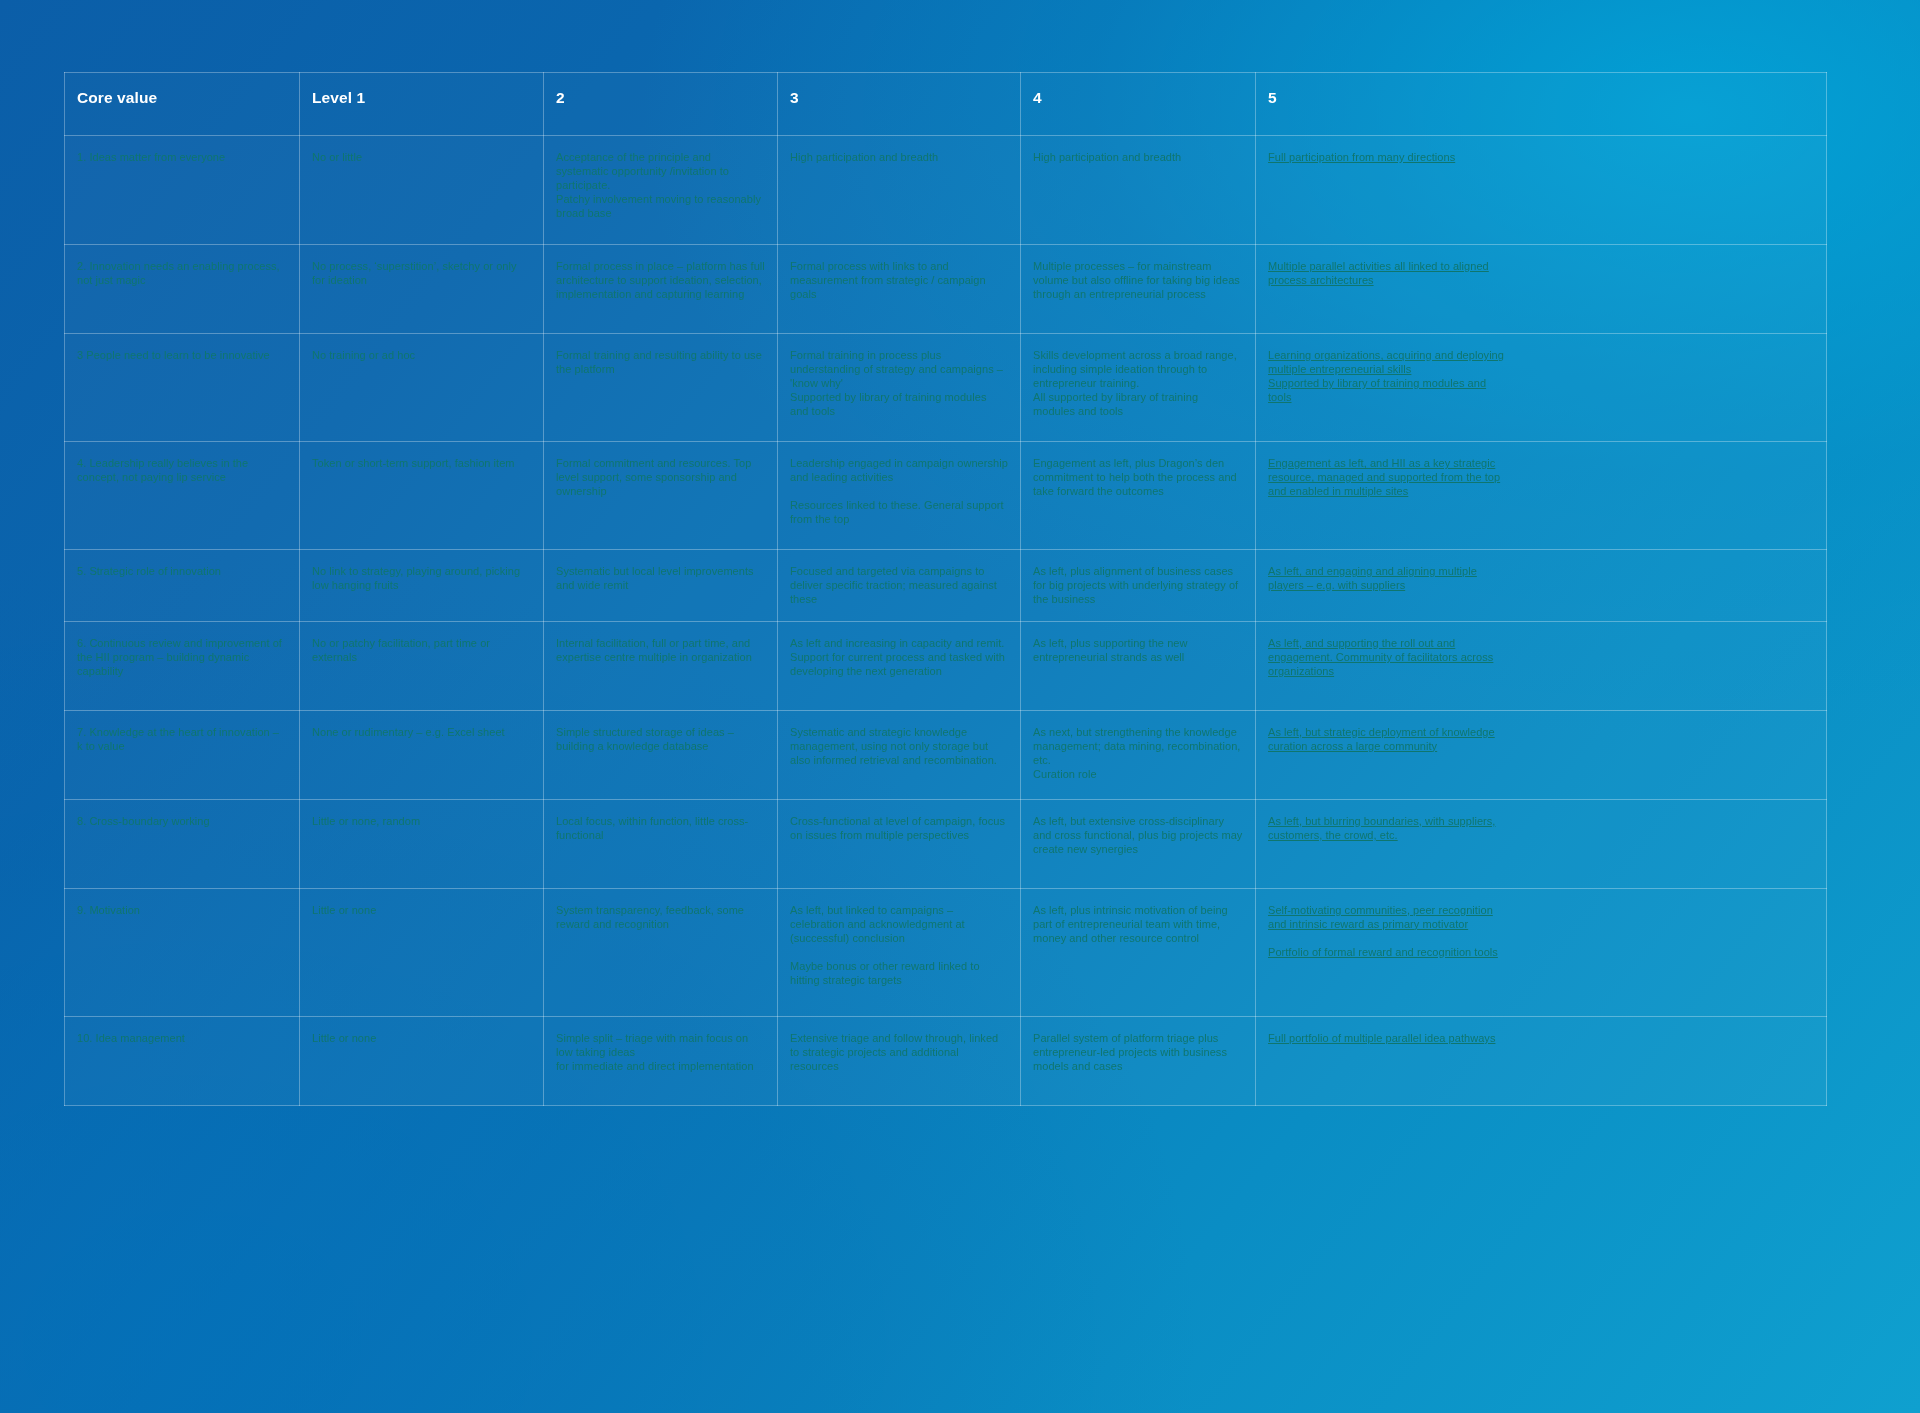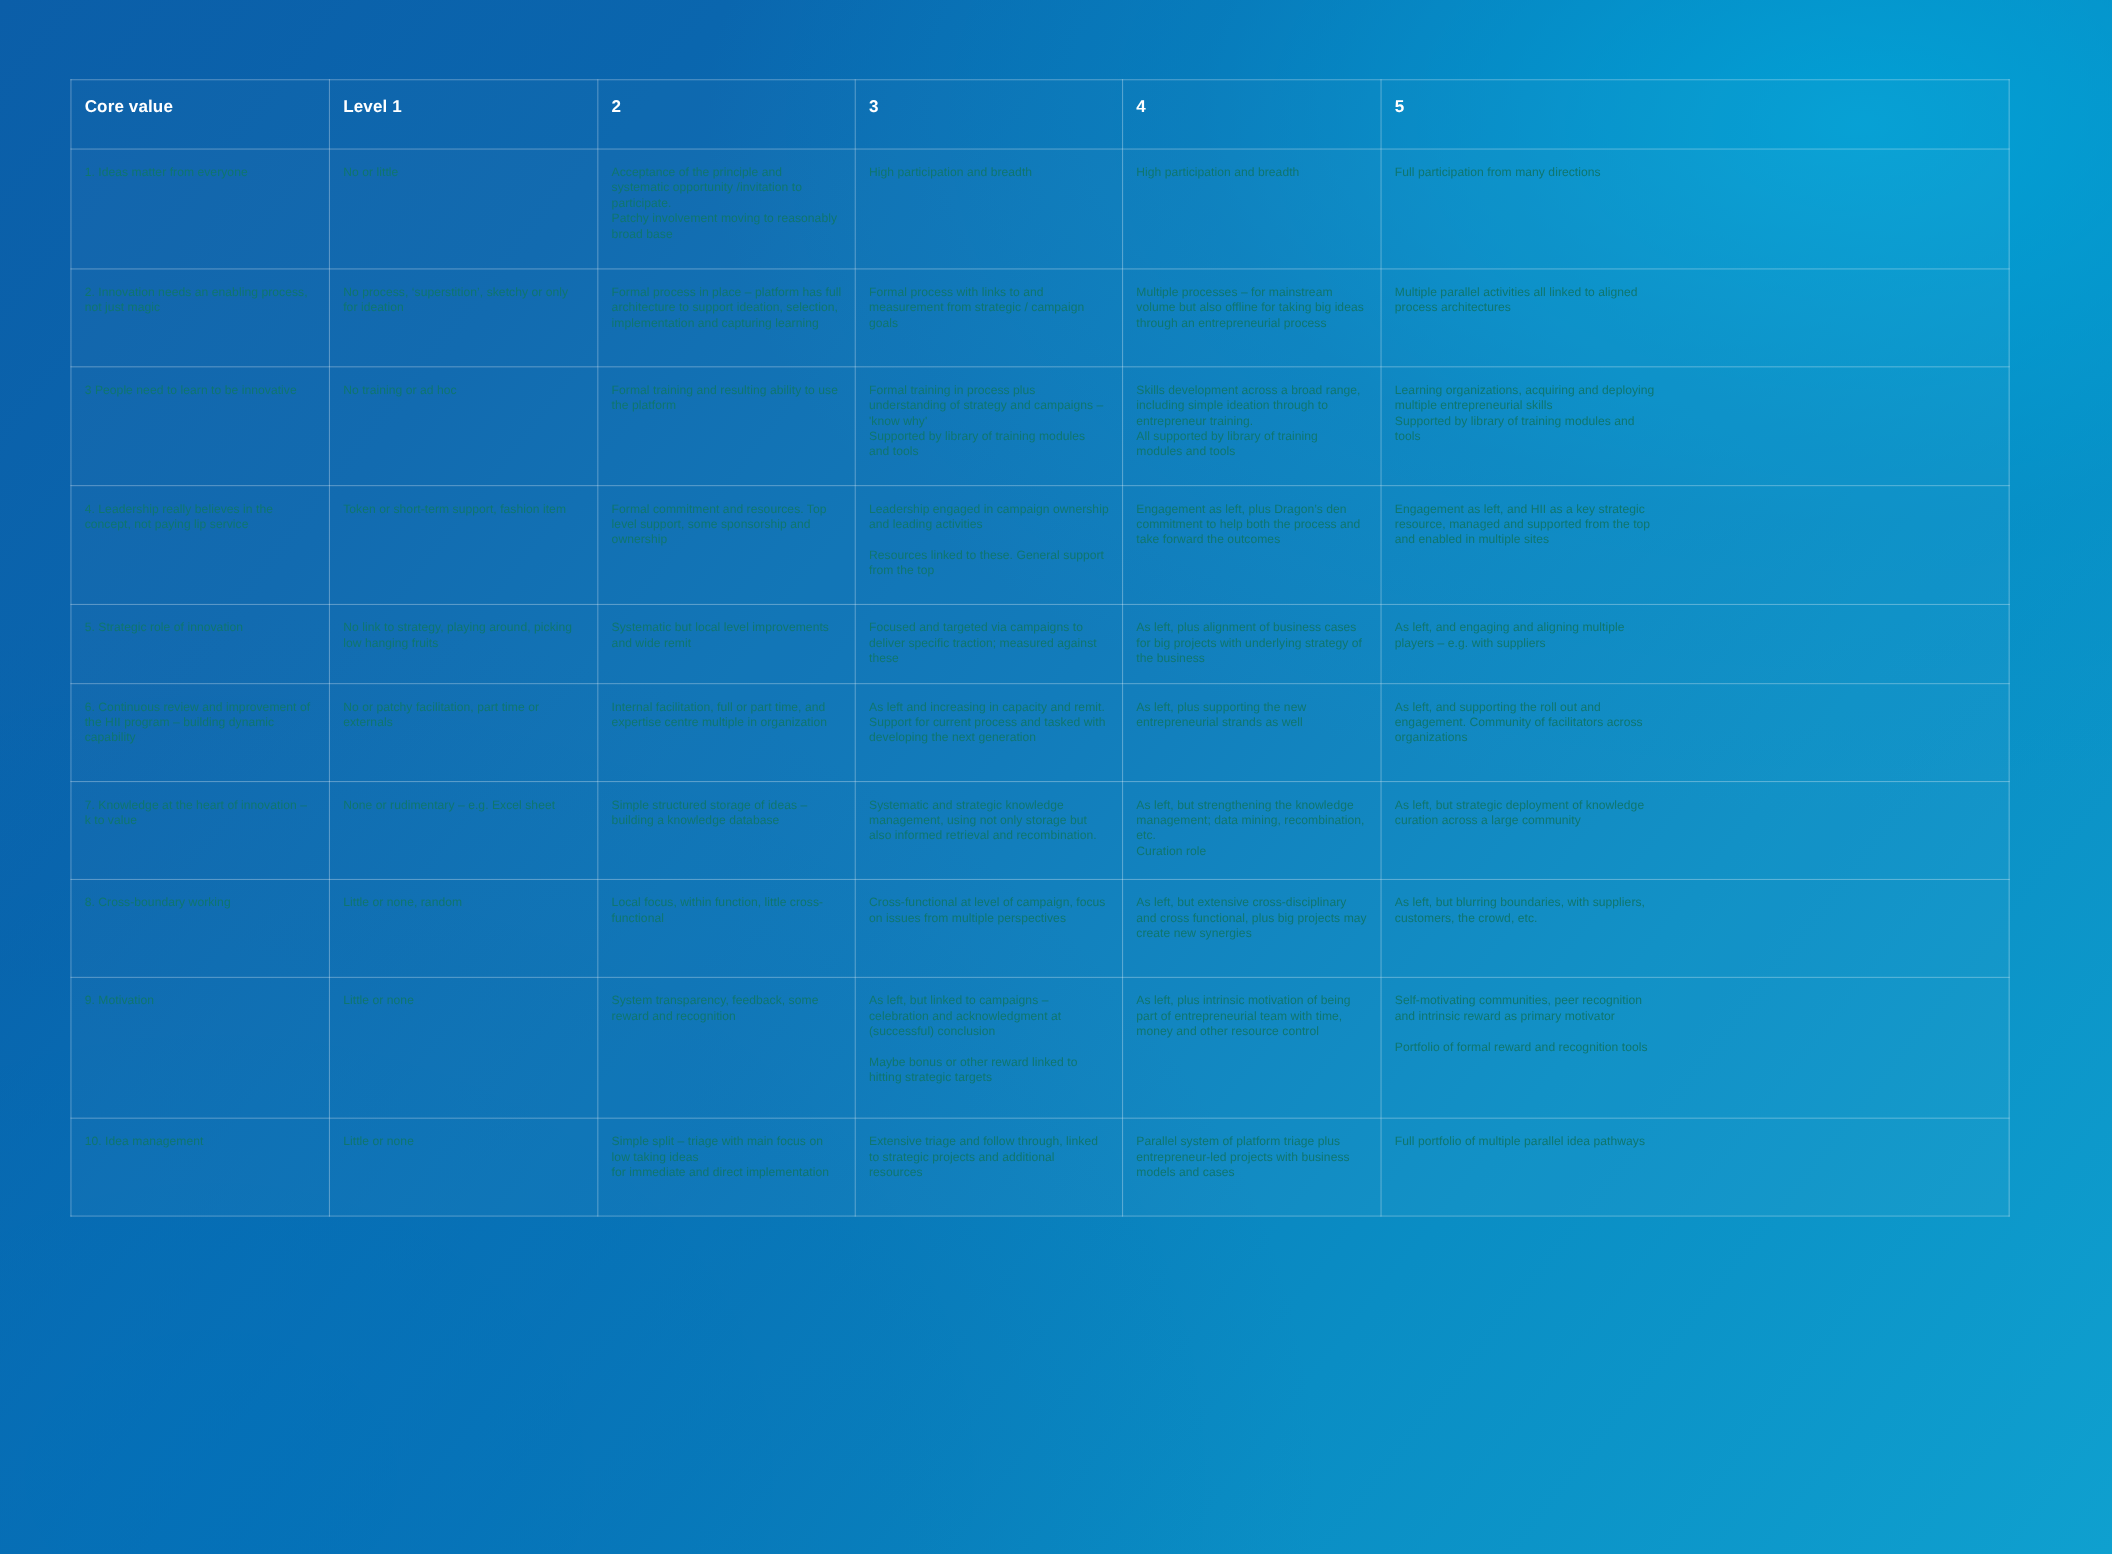--- a/index.html
+++ b/index.html
@@ -83,21 +83,21 @@
   tr[data-row="5"] td { height: 89px; }
   tr[data-row="6"] td { height: 89px; }
   tr[data-row="7"] td { height: 89px; }
   tr[data-row="8"] td { height: 128px; }
   tr[data-row="9"] td { height: 89px; }
 
   .cell-line { display: block; }
   .cell-line.blank { height: 1.27em; }
 
   
-  td.last-col .cell-inner { width: 236px; }
+  td.last-col .cell-inner { width: 236px; text-decoration: underline; }
 </style>
 </head>
 <body>
 
 <div class="page">
   <div class="grid-wrap">
     <table class="grid">
       <colgroup>
         <col class="c0">
           <col class="c1">
@@ -331,21 +331,21 @@
                 <span class="cell-line">Simple structured storage of ideas – building a knowledge database</span>
               </div>
             </td>
             <td>
               <div class="cell-inner">
                 <span class="cell-line">Systematic and strategic knowledge management, using not only storage but also informed retrieval and recombination.</span>
               </div>
             </td>
             <td>
               <div class="cell-inner">
-                <span class="cell-line">As left, but strengthening the knowledge management; data mining, recombination, etc.</span>
+                <span class="cell-line">As next, but strengthening the knowledge management; data mining, recombination, etc.</span>
                 <span class="cell-line">Curation role</span>
               </div>
             </td>
             <td class="last-col">
               <div class="cell-inner">
                 <span class="cell-line">As left, but strategic deployment of knowledge curation across a large community</span>
               </div>
             </td>
           </tr>
           <tr data-row="7">

